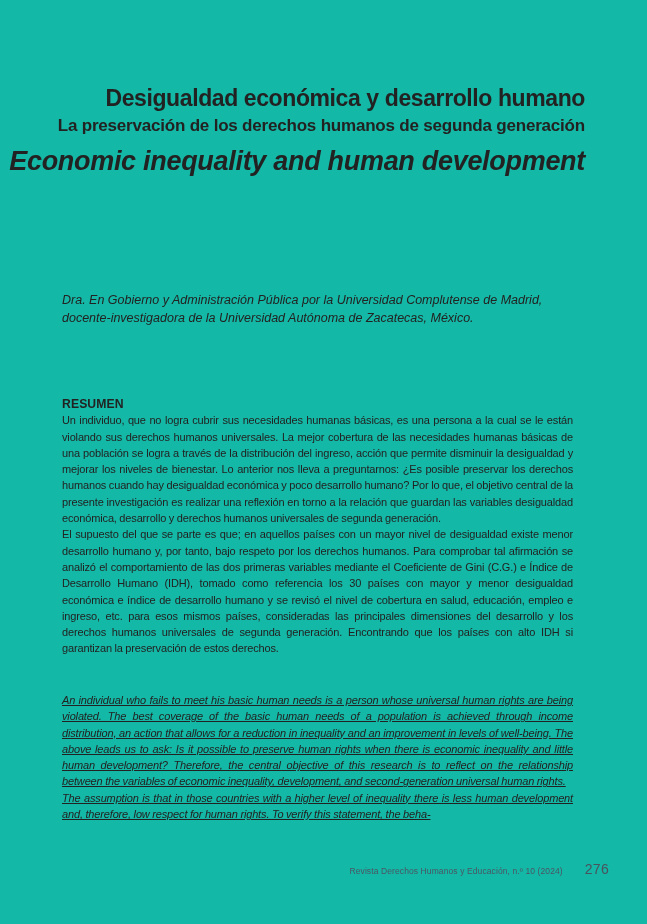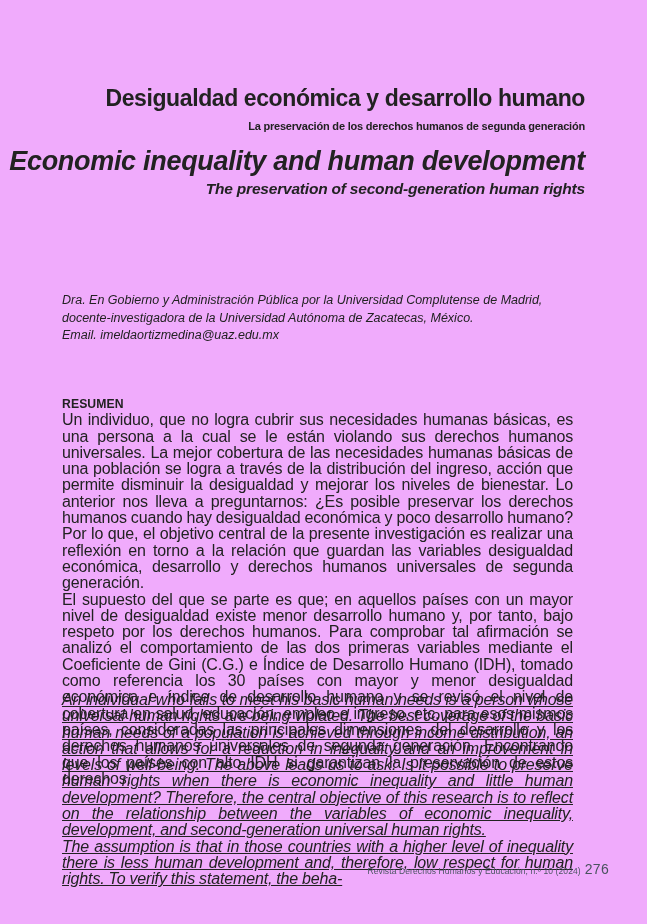--- a/index.html
+++ b/index.html
@@ -1,73 +1,71 @@
 <!DOCTYPE html>
 <html lang="es"><head>
 <meta charset="utf-8">
 <style>
   html, body { margin: 0; padding: 0; background: #e8e8e8; }
   .page {
     position: relative;
     width: 647px;
     height: 924px;
     margin: 0 auto;
-    background: #f0abfc;
+    background: #14b8a6;
     font-family: "Liberation Sans", sans-serif;
     color: #222222;
     overflow: hidden;
   }
   
   .titles { position: absolute; top: 84px; left: 62px; right: 62px; }
   .titleline { display: flex; justify-content: flex-end; white-space: nowrap; }
   .t-es-main { font-size: 23px; font-weight: bold; letter-spacing: -0.4px; line-height: 28px; }
-  .t-es-sub  { font-size: 11px; font-weight: bold; letter-spacing: -0.2px; line-height: 24px; margin-top: 2px; }
+  .t-es-sub  { font-size: 17px; font-weight: bold; letter-spacing: -0.2px; line-height: 24px; margin-top: 2px; }
   .t-en-main { font-size: 27px; font-weight: bold; font-style: italic; letter-spacing: -0.3px; line-height: 26px; margin-top: 10px; }
   .t-en-sub  { font-size: 15.5px; font-weight: bold; font-style: italic; letter-spacing: -0.2px; line-height: 22px; margin-top: 4px; }
   
   .author { position: absolute; top: 276px; left: 62px; max-width: 482px; }
   .author-name { font-size: 14px; line-height: 18px; }
   .author-aff  { font-size: 12.5px; font-style: italic; line-height: 17.5px; margin-top: 16px; }
   .author-email{ font-size: 12.5px; font-style: italic; line-height: 17.5px; }
   
   .sec { position: absolute; left: 62px; right: 74px; }
   .sec-resumen  { top: 396px; }
   .sec-abstract { top: 692px; }
   .sec h3 {
     margin: 0; font-size: 12.2px; font-weight: bold; line-height: 16.3px;
     letter-spacing: 0.1px;
   }
   .sec p {
-    margin: 0; font-size: 16px; line-height: 16.3px;
+    margin: 0; font-size: 11px; line-height: 16.3px;
     text-align: justify; letter-spacing: -0.15px; word-spacing: -0.3px;
   }
   .sec-abstract p { font-style: italic; text-decoration: underline; }
   
   .footer {
     position: absolute; top: 861px; right: 38px;
-    display: flex; align-items: baseline; gap: 4px;
+    display: flex; align-items: baseline; gap: 22px;
   }
   .footer-journal { font-size: 8.5px; color: #4b5563; letter-spacing: 0.1px; }
   .footer-page    { font-size: 14px;  color: #49535e; letter-spacing: 0.3px; }
 </style>
 </head>
 <body>
 
 <div class="page">
 
   <header class="titles">
     <div class="titleline t-es-main">Desigualdad económica y desarrollo humano</div>
     <div class="titleline t-es-sub">La preservación de los derechos humanos de segunda generación</div>
     <div class="titleline t-en-main">Economic inequality and human development</div>
-    <div class="titleline t-en-sub">The preservation of second-generation human rights</div>
   </header>
 
   <section class="author">
     <div class="author-aff">Dra. En Gobierno y Administración Pública por la Universidad Complutense de Madrid, docente-investigadora de la Universidad Autónoma de Zacatecas, México.</div>
-    <div class="author-email">Email. imeldaortizmedina@uaz.edu.mx</div>
   </section>
 
   <section class="sec sec-resumen">
     <h3>RESUMEN</h3>
     <p>Un individuo, que no logra cubrir sus necesidades humanas básicas, es una persona a la cual se le están violando sus derechos humanos universales. La mejor cobertura de las necesidades humanas básicas de una población se logra a través de la distribución del ingreso, acción que permite disminuir la desigualdad y mejorar los niveles de bienestar. Lo anterior nos lleva a preguntarnos: ¿Es posible preservar los derechos humanos cuando hay desigualdad económica y poco desarrollo humano? Por lo que, el objetivo central de la presente investigación es realizar una reflexión en torno a la relación que guardan las variables desigualdad económica, desarrollo y derechos humanos universales de segunda generación.</p>
     <p>El supuesto del que se parte es que; en aquellos países con un mayor nivel de desigualdad existe menor desarrollo humano y, por tanto, bajo respeto por los derechos humanos. Para comprobar tal afirmación se analizó el comportamiento de las dos primeras variables mediante el Coeficiente de Gini (C.G.) e Índice de Desarrollo Humano (IDH), tomado como referencia los 30 países con mayor y menor desigualdad económica e índice de desarrollo humano y se revisó el nivel de cobertura en salud, educación, empleo e ingreso, etc. para esos mismos países, consideradas las principales dimensiones del desarrollo y los derechos humanos universales de segunda generación. Encontrando que los países con alto IDH si garantizan la preservación de estos derechos.</p>
   </section>
 
   <section class="sec sec-abstract">
     <p>An individual who fails to meet his basic human needs is a person whose universal human rights are being violated. The best coverage of the basic human needs of a population is achieved through income distribution, an action that allows for a reduction in inequality and an improvement in levels of well-being. The above leads us to ask: Is it possible to preserve human rights when there is economic inequality and little human development? Therefore, the central objective of this research is to reflect on the relationship between the variables of economic inequality, development, and second-generation universal human rights.</p>

